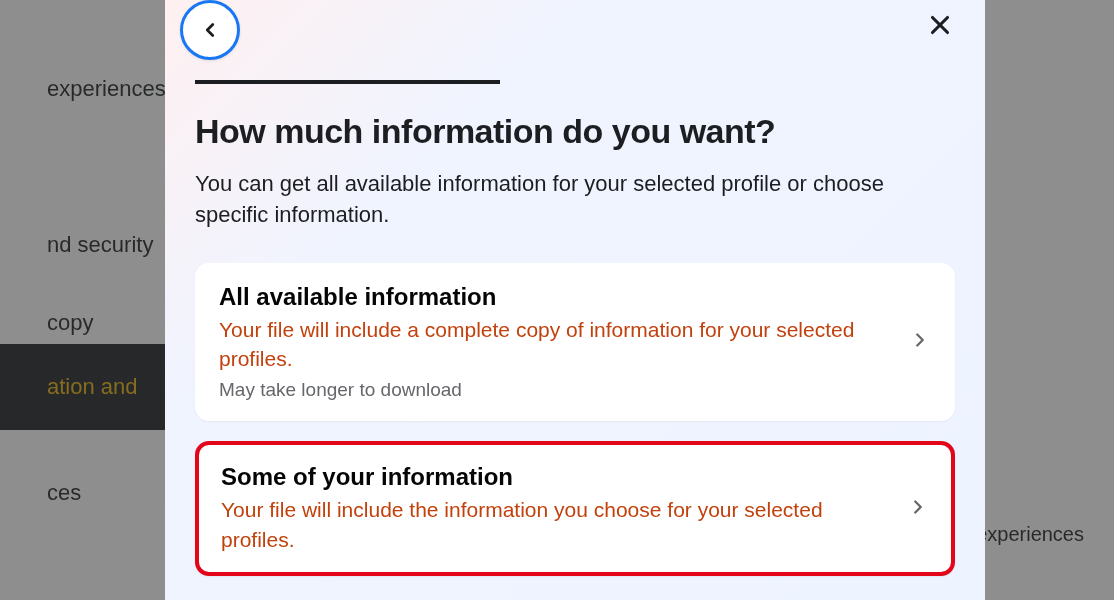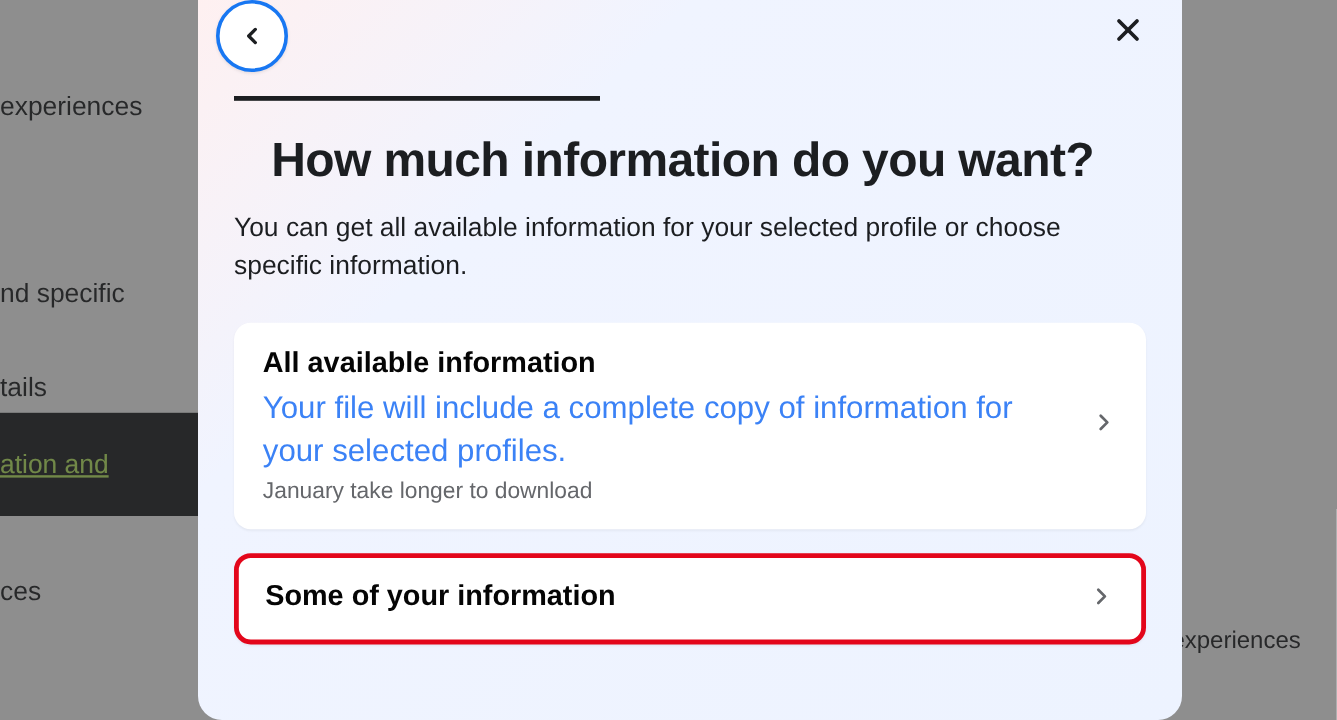--- a/index.html
+++ b/index.html
@@ -28,25 +28,25 @@
       position: absolute;
       left: 0;
       width: 300px;
       padding: 20px 0;
       font-size: 22px;
       color: #1c1e21;
       z-index: 0;
     }
     .sidebar-item-bg.active {
       background: #1c1e21;
-      color: #bef264;
-      text-decoration: underline;
+      color: #eab308;
     }
     .sidebar-item-bg span {
       white-space: nowrap;
+      padding-left: 47px;
     }
     .right-bg {
       position: absolute;
       right: 0;
       top: 0;
       width: 360px;
       height: 100%;
       background: #ffffff;
       z-index: 0;
     }
@@ -107,26 +107,25 @@
     .modal-content {
       padding: 15px 30px 30px 30px;
     }
     .progress-bar {
       width: 305px;
       height: 4px;
       background: #1c1e21;
       margin-bottom: 28px;
     }
     .modal-title {
-      font-size: 40px;
+      font-size: 34px;
       font-weight: 700;
       color: #1c1e21;
       margin-bottom: 18px;
       letter-spacing: -0.5px;
-      margin-left: 31px;
     }
     .modal-description {
       font-size: 22px;
       color: #1c1e21;
       line-height: 1.4;
       margin-bottom: 32px;
     }
     .option-card {
       background: #ffffff;
       border-radius: 14px;
@@ -147,22 +146,22 @@
     .option-content {
       flex: 1;
     }
     .option-title {
       font-size: 24px;
       font-weight: 600;
       color: #050505;
       margin-bottom: 4px;
     }
     .option-desc {
-      font-size: 26px;
-      color: #3b82f6;
+      font-size: 21px;
+      color: #c2410c;
       line-height: 1.4;
     }
     .option-note {
       font-size: 19px;
       color: #65676b;
       margin-top: 6px;
     }
     .chevron-right {
       flex-shrink: 0;
       margin-left: 20px;
@@ -170,24 +169,24 @@
   </style>
 </head>
 <body>
 
 <div class="sidebar-bg"></div>
 
 <div class="sidebar-item-bg" style="top:56px;">
   <span>experiences</span>
 </div>
 <div class="sidebar-item-bg" style="top:212px;">
-  <span>nd specific</span>
+  <span>nd security</span>
 </div>
 <div class="sidebar-item-bg" style="top:290px;">
-  <span>tails</span>
+  <span>copy</span>
 </div>
 <div class="sidebar-item-bg active" style="top:344px;padding:30px 0;">
   <span>ation and</span>
 </div>
 <div class="sidebar-item-bg" style="top:460px;">
   <span>ces</span>
 </div>
 <div class="sidebar-item-bg" style="top:528px;text-align:right;">
   <span>ay</span>
 </div>
@@ -214,32 +213,33 @@
 
   <div class="modal-content">
     <div class="progress-bar"></div>
     <h1 class="modal-title">How much information do you want?</h1>
     <p class="modal-description">You can get all available information for your selected profile or choose specific information.</p>
 
     <div class="option-card">
       <div class="option-content">
         <div class="option-title">All available information</div>
         <div class="option-desc">Your file will include a complete copy of information for your selected profiles.</div>
-        <div class="option-note">January take longer to download</div>
+        <div class="option-note">May take longer to download</div>
       </div>
       <div class="chevron-right">
         <svg width="22" height="22" viewBox="0 0 24 24" fill="none" stroke="#65676b" stroke-width="2.5" stroke-linecap="round" stroke-linejoin="round">
           <polyline points="9 18 15 12 9 6"></polyline>
         </svg>
       </div>
     </div>
 
     <div class="option-card highlighted">
       <div class="option-content">
         <div class="option-title">Some of your information</div>
+        <div class="option-desc">Your file will include the information you choose for your selected profiles.</div>
       </div>
       <div class="chevron-right">
         <svg width="22" height="22" viewBox="0 0 24 24" fill="none" stroke="#65676b" stroke-width="2.5" stroke-linecap="round" stroke-linejoin="round">
           <polyline points="9 18 15 12 9 6"></polyline>
         </svg>
       </div>
     </div>
   </div>
 </div>
 

